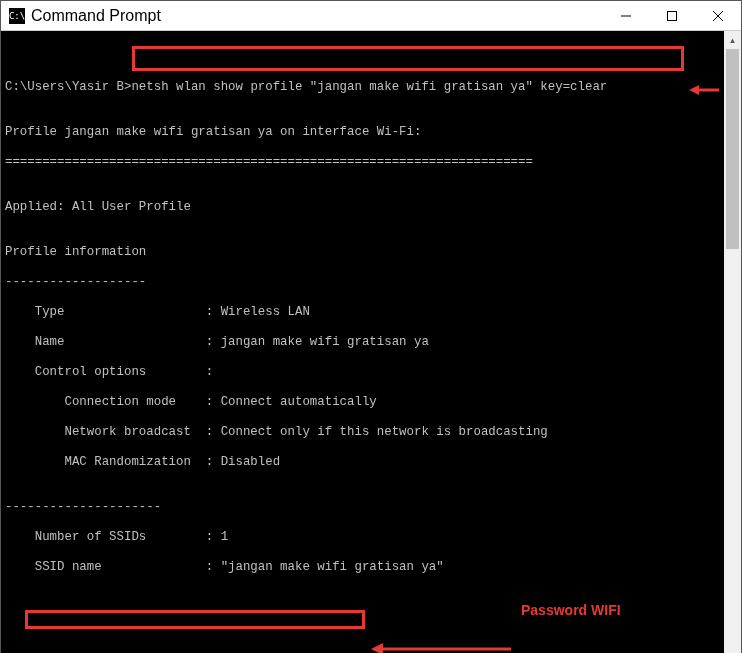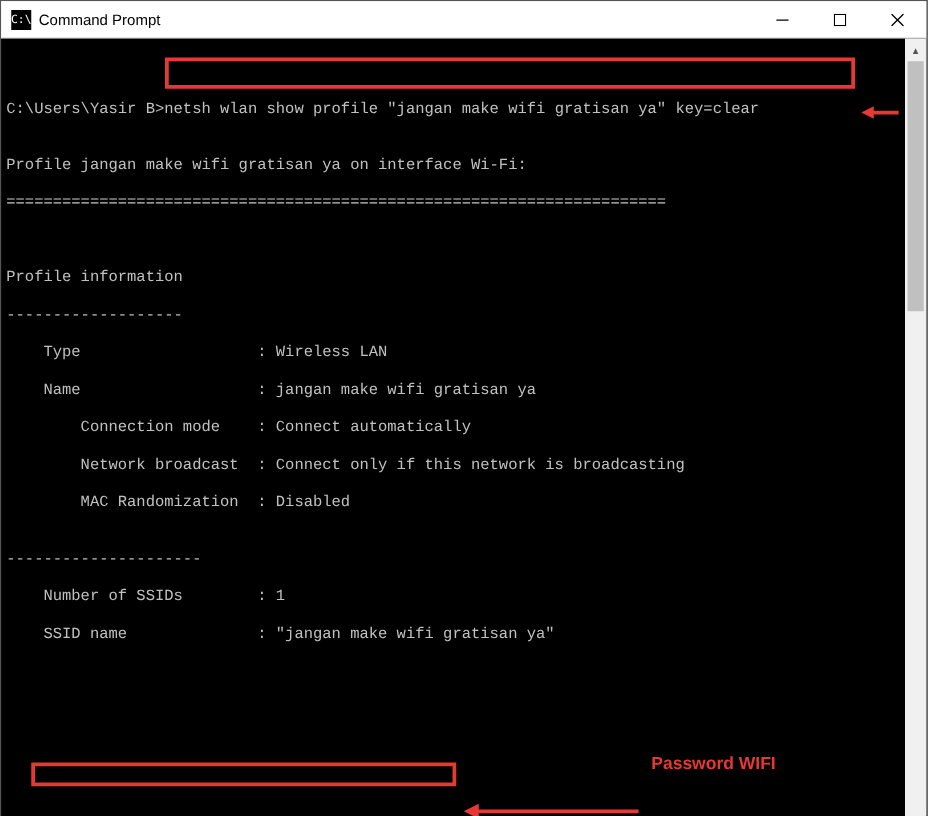--- a/index.html
+++ b/index.html
@@ -32,21 +32,21 @@
     background: #000;
     color: #fff;
     font-size: 9px;
     display: flex;
     align-items: center;
     justify-content: center;
     font-family: monospace;
   }
   .titlebar-title {
     margin-left: 6px;
-    font-size: 12px;
+    font-size: 16px;
     color: #000;
     flex: 1;
   }
   .titlebar-buttons { display: flex; }
   .titlebar-btn {
     width: 46px; height: 30px;
     display: flex;
     align-items: center;
     justify-content: center;
     color: #000;
@@ -142,25 +142,27 @@
   </div>
 
   <div class="terminal-wrap">
     <div class="terminal">
 <span class="line"> </span>
 <span class="line"><span>C:\Users\Yasir B&gt;</span><span>netsh wlan show profile "jangan make wifi gratisan ya" key=clear</span></span>
 <span class="line"></span>
 <span class="line">Profile jangan make wifi gratisan ya on interface Wi-Fi:</span>
 <span class="line">=======================================================================</span>
 <span class="line"></span>
+<span class="line">Applied: All User Profile</span>
 <span class="line"></span>
 <span class="line">Profile information</span>
 <span class="line">-------------------</span>
 <span class="line">    Type                   : Wireless LAN</span>
 <span class="line">    Name                   : jangan make wifi gratisan ya</span>
+<span class="line">    Control options        :</span>
 <span class="line">        Connection mode    : Connect automatically</span>
 <span class="line">        Network broadcast  : Connect only if this network is broadcasting</span>
 <span class="line">        MAC Randomization  : Disabled</span>
 <span class="line"></span>
 <span class="line">---------------------</span>
 <span class="line">    Number of SSIDs        : 1</span>
 <span class="line">    SSID name              : "jangan make wifi gratisan ya"</span>
 
 
 

